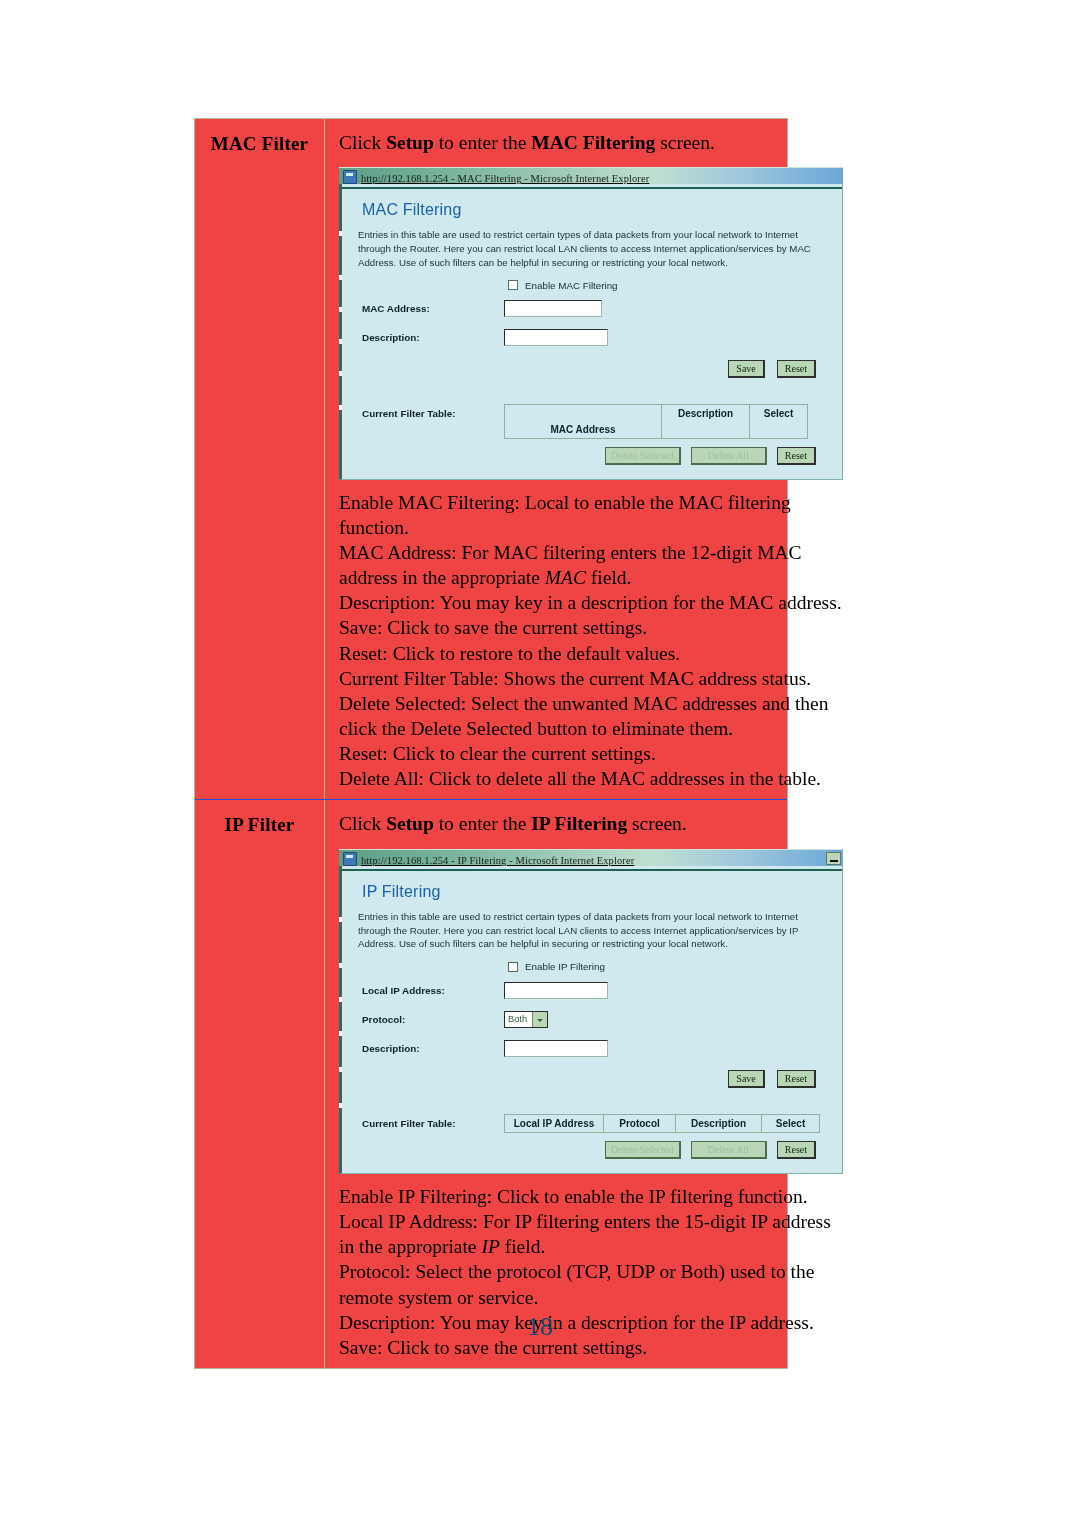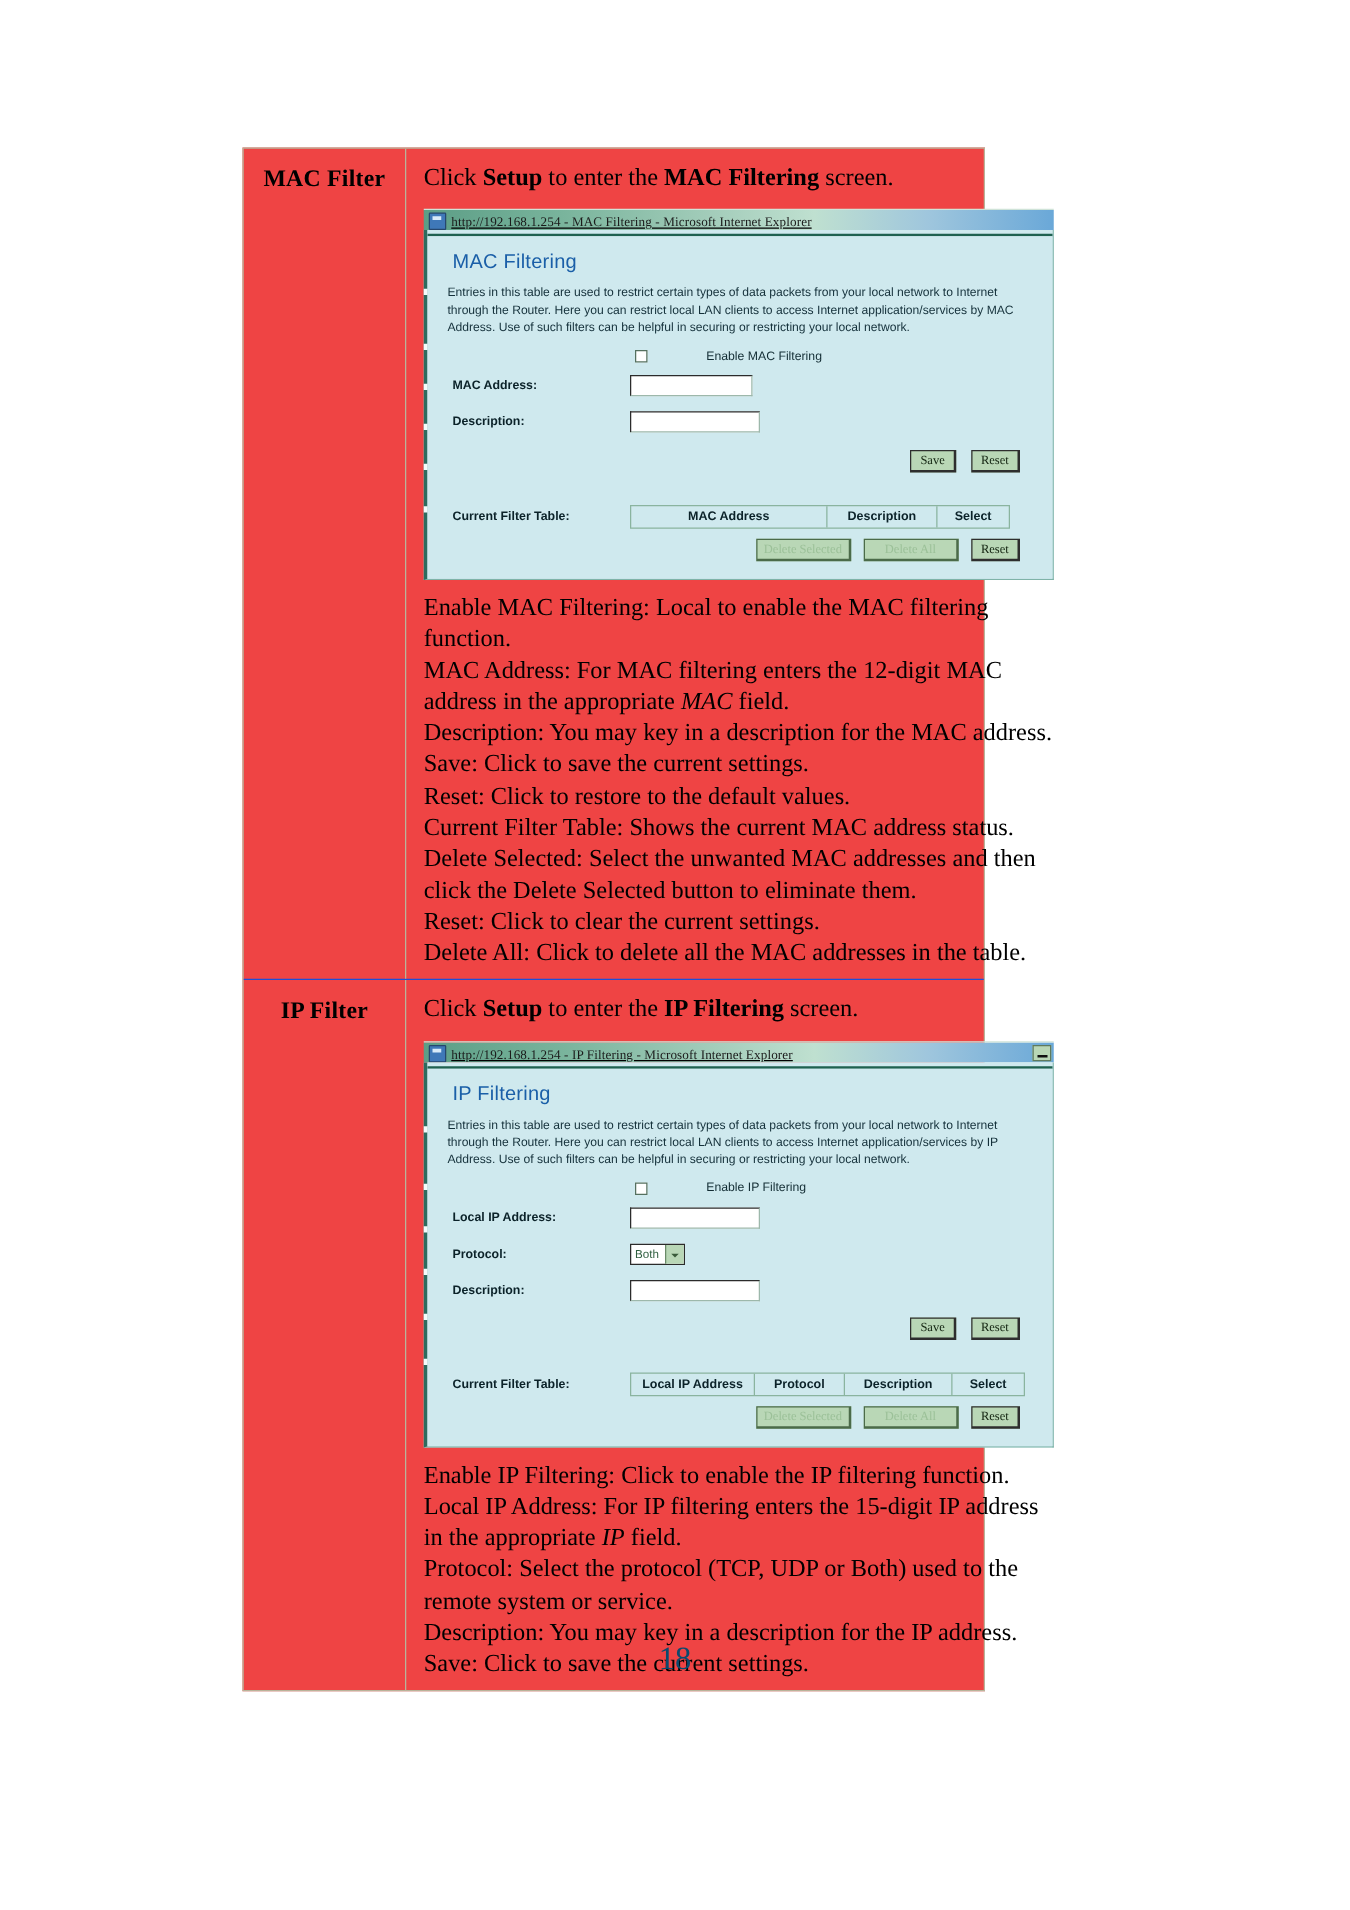--- a/index.html
+++ b/index.html
@@ -173,21 +173,20 @@
     font-size: 9.7px;
     color: #14303a;
     line-height: 1.42;
     margin: 0 4px 10px 2px;
   }
 
   .cb-row {
     display: flex;
     align-items: center;
     margin: 4px 0 8px 152px;
-    gap: 40px;
   }
   .checkbox {
     width: 10px;
     height: 10px;
     background: #ffffff;
     border: 1px solid #55705f;
     box-sizing: border-box;
     margin-right: 7px;
     flex: 0 0 10px;
   }
@@ -302,21 +301,21 @@
     font-weight: bold;
     font-size: 10px;
     color: #0b2229;
     text-align: center;
     padding: 3px 6px 3px 6px;
     border-left: 1px solid #8ab49f;
     white-space: nowrap;
     box-sizing: border-box;
   }
   .filter-table .cell:first-child { border-left: none; }
-  .cell.mac-col { width: 156px; }
+  .cell.mac-col { width: 156px; margin-top: 16px; }
   .cell.desc-col { width: 88px; }
   .cell.sel-col  { width: 58px; }
   .cell.lip-col  { width: 98px; }
   .cell.proto-col{ width: 72px; }
   .cell.desc-col2{ width: 86px; }
   .cell.sel-col2 { width: 58px; }
 
   .table-btn-row {
     display: flex;
     justify-content: flex-end;

